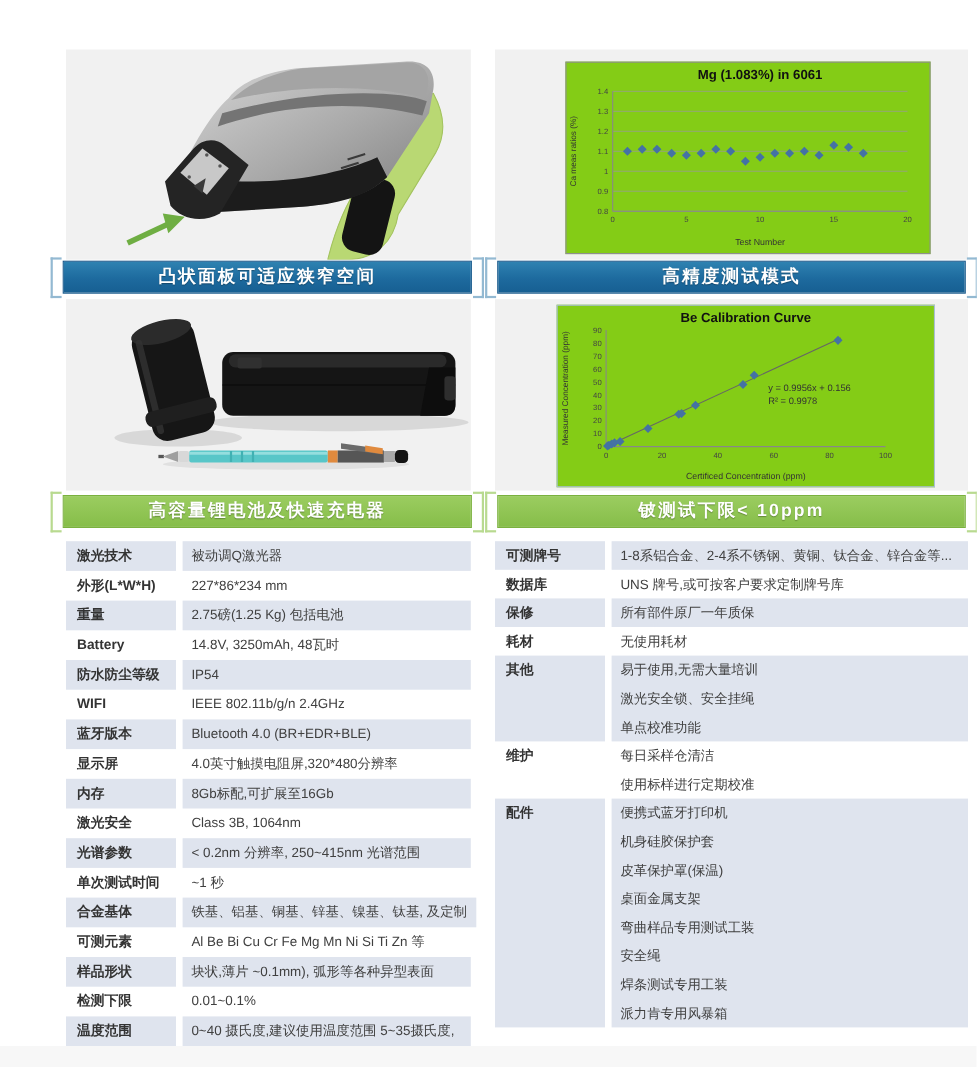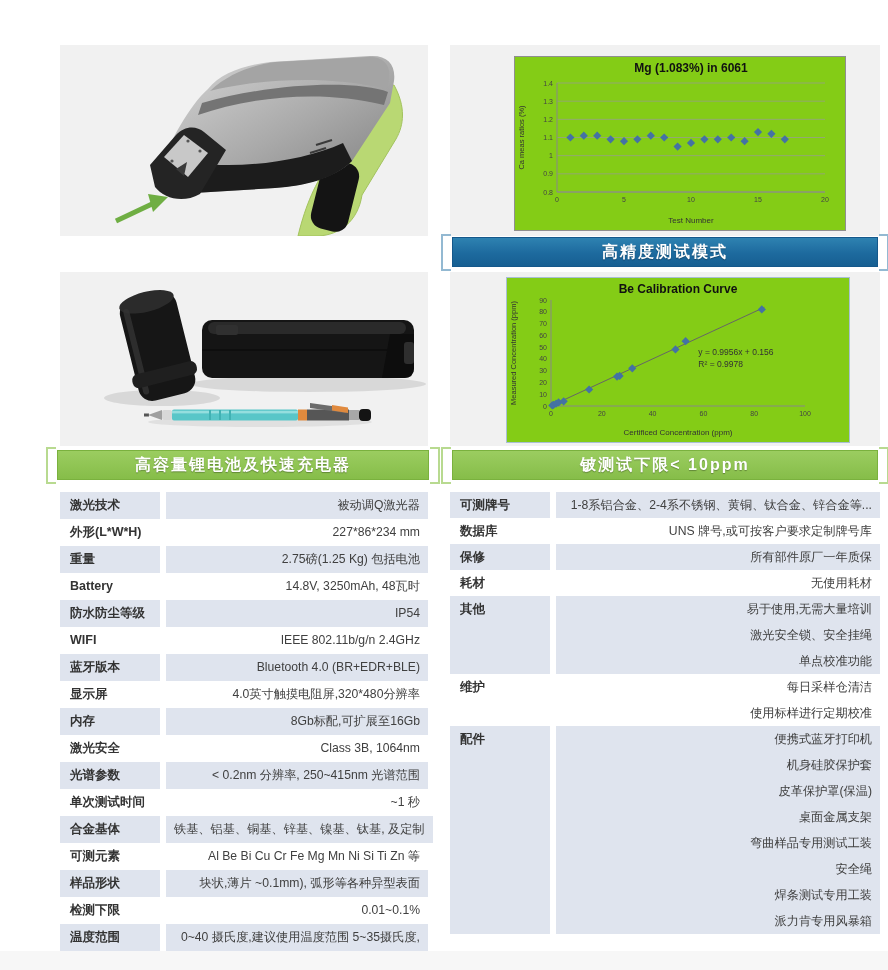--- a/index.html
+++ b/index.html
@@ -27,21 +27,21 @@
   .bracket.br{right:-12px;border-right:2px solid;border-top:2px solid;border-bottom:2px solid;}
   .banner.blue .bracket{border-color:#93b9d2;}
   .banner.green .bracket{border-color:#b8da90;}
 
   .spec-table{position:absolute;}
   .spec-table.left{left:60px;top:492px;width:368px;}
   .spec-table.right{left:450px;top:492px;width:430px;}
   .spec-row{display:flex;gap:6px;}
   .cell{padding:0 8px 0 10px;}
   .label-cell{flex:0 0 82px;font-weight:bold;color:#333;font-size:12.5px;white-space:nowrap;}
-  .value-cell{flex:1;color:#404040;font-size:12.2px;padding-left:8px;text-align:right;}
+  .value-cell{flex:1;color:#404040;font-size:12.2px;padding-left:8px;}
   .shaded .cell{background:var(--row-shade,#dfe4ee);}
   .line{white-space:nowrap;}
   .left .line,.left .label-cell{line-height:27px;}
   .right .line,.right .label-cell{line-height:26px;}
 
   svg text{font-family:"Liberation Sans","DejaVu Sans",sans-serif;}
   .tick{font-size:7px;fill:#444;}
   .ctitle{font-size:12px;font-weight:bold;fill:#111;}
   .clabel{font-size:8px;fill:#333;}
   .ylab{font-size:7.5px;fill:#333;}
@@ -83,20 +83,25 @@
           <circle cx="112" cy="116" r="1.6" fill="#555"></circle>
         <path d="M116,124 L127,117 L124,131 Z" fill="#3a3a3a"></path>
       </g>
       <g>
         <line x1="56" y1="176" x2="92" y2="159" stroke="#6fae43" stroke-width="5"></line>
         <polygon points="108,152 88,149 93,167" fill="#6fae43"></polygon>
       </g>
     </svg>
   </div>
 
+  <div class="banner blue b-left-blue">
+    <span class="bracket bl"></span>
+    <span class="banner-text">凸状面板可适应狭窄空间</span>
+    <span class="bracket br"></span>
+  </div>
 
   <div class="panel img-panel2">
     <svg width="368" height="174" viewBox="0 0 368 174">
       <ellipse cx="102" cy="126" rx="58" ry="8" fill="rgba(0,0,0,0.10)"></ellipse>
       <ellipse cx="248" cy="112" rx="118" ry="8" fill="rgba(0,0,0,0.10)"></ellipse>
       <ellipse cx="200" cy="150" rx="112" ry="5" fill="rgba(0,0,0,0.07)"></ellipse>
       <g transform="rotate(-14 100 80)">
         <rect x="70" y="22" width="58" height="104" rx="14" fill="#161616"></rect>
         <ellipse cx="99" cy="28" rx="28" ry="10" fill="#2b2b2b"></ellipse>
         <rect x="74" y="30" width="6" height="88" rx="3" fill="#333" opacity="0.8"></rect>

